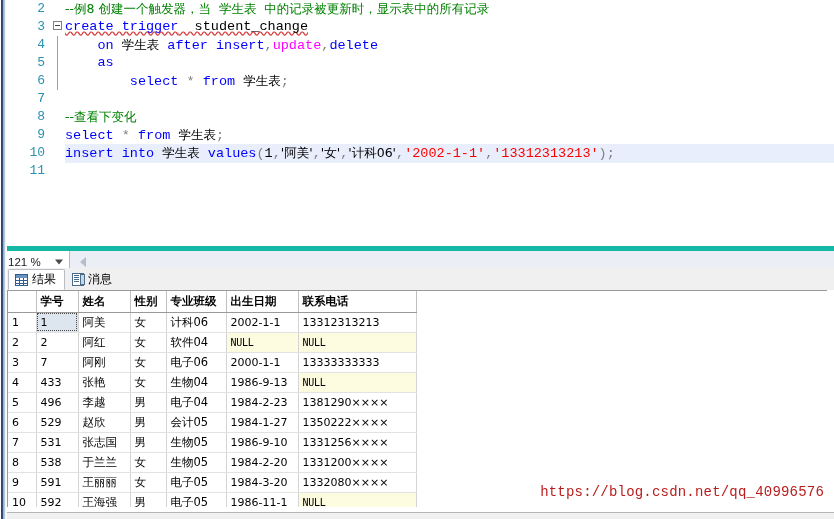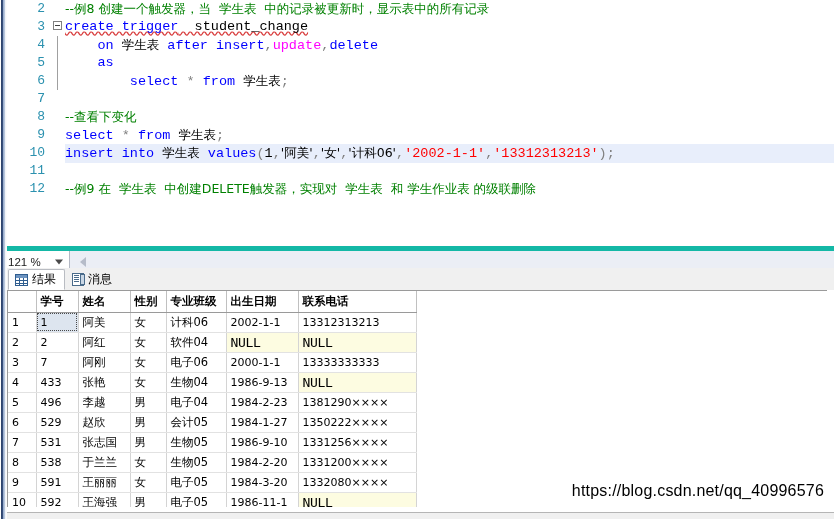--- a/index.html
+++ b/index.html
@@ -304,21 +304,21 @@
     background: #ffffff;
     text-align: left;
     color: #000000;
     font-family: "DejaVu Sans", sans-serif;
     font-size: 11px;
     border-right: 1px solid #d4d4d4;
   }
   td.null-cell {
     background: #fdfce1;
     font-family: "DejaVu Sans Mono", monospace;
-    font-size: 13px;
+    font-size: 10px;
     font-weight: bold;
     letter-spacing: -0.3px;
   }
   td.selected-cell {
     background: #dde5ef;
     outline: 1px dotted #4a4a4a;
     outline-offset: -2px;
   }
   td.numeric, td.datecell, td.phonecell {
     font-family: "DejaVu Sans", sans-serif;
@@ -330,23 +330,23 @@
   .col-sex    { width: 36px; }
   .col-major  { width: 60px; }
   .col-birth  { width: 72px; }
   .col-phone  { width: 118px; }
 
   
   #watermark {
     position: absolute;
     right: 10px;
     bottom: 19px;
-    font-size: 16px;
-    color: #000000;
-    font-family: Liberation Sans, sans-serif;
+    font-size: 14px;
+    color: #b91c1c;
+    font-family: Liberation Mono, monospace;
     letter-spacing: 0.2px;
     user-select: none;
     z-index: 20;
   }
   
   #bottom-edge {
     position: absolute;
     left: 0; bottom: 0;
     width: 834px; height: 6px;
     background: #f0f0f0;
@@ -371,21 +371,20 @@
         <div class="code-line"><div class="ln-gutter">2</div><div class="fold-col"></div><div class="code-text"><span class="tok-comment">--例8 创建一个触发器，当  学生表  中的记录被更新时，显示表中的所有记录</span></div></div>
         <div class="code-line"><div class="ln-gutter">3</div><div class="fold-col"><span class="fold-box"></span></div><div class="code-text"><span class="tok-kw squiggle">create trigger</span><span class="tok-plain squiggle">  student_change</span></div></div>
         <div class="code-line"><div class="ln-gutter">4</div><div class="fold-col"><span class="fold-bar"></span></div><div class="code-text"><span class="tok-plain">    </span><span class="tok-kw">on</span><span class="tok-plain"> </span><span class="tok-cn">学生表</span><span class="tok-plain"> </span><span class="tok-kw">after</span><span class="tok-plain"> </span><span class="tok-kw">insert</span><span class="tok-punct">,</span><span class="tok-kw2">update</span><span class="tok-punct">,</span><span class="tok-kw">delete</span></div></div>
         <div class="code-line"><div class="ln-gutter">5</div><div class="fold-col"><span class="fold-bar"></span></div><div class="code-text"><span class="tok-plain">    </span><span class="tok-kw">as</span></div></div>
         <div class="code-line"><div class="ln-gutter">6</div><div class="fold-col"><span class="fold-bar"></span></div><div class="code-text"><span class="tok-plain">        </span><span class="tok-kw">select</span><span class="tok-plain"> </span><span class="tok-punct">*</span><span class="tok-plain"> </span><span class="tok-kw">from</span><span class="tok-plain"> </span><span class="tok-cn">学生表</span><span class="tok-punct">;</span></div></div>
         <div class="code-line"><div class="ln-gutter">7</div><div class="fold-col"></div><div class="code-text">&nbsp;</div></div>
         <div class="code-line"><div class="ln-gutter">8</div><div class="fold-col"></div><div class="code-text"><span class="tok-comment">--查看下变化</span></div></div>
         <div class="code-line"><div class="ln-gutter">9</div><div class="fold-col"></div><div class="code-text"><span class="tok-kw">select</span><span class="tok-plain"> </span><span class="tok-punct">*</span><span class="tok-plain"> </span><span class="tok-kw">from</span><span class="tok-plain"> </span><span class="tok-cn">学生表</span><span class="tok-punct">;</span></div></div>
         <div class="code-line"><div class="ln-gutter">10</div><div class="fold-col"></div><div class="code-text hl-line"><span class="tok-kw">insert into</span><span class="tok-plain"> </span><span class="tok-cn">学生表</span><span class="tok-plain"> </span><span class="tok-kw">values</span><span class="tok-punct">(</span><span class="tok-num">1</span><span class="tok-punct">,</span><span class="tok-str tok-cn">'阿美'</span><span class="tok-punct">,</span><span class="tok-str tok-cn">'女'</span><span class="tok-punct">,</span><span class="tok-str tok-cn">'计科06'</span><span class="tok-punct">,</span><span class="tok-str">'2002-1-1'</span><span class="tok-punct">,</span><span class="tok-str">'13312313213'</span><span class="tok-punct">);</span></div></div>
         <div class="code-line"><div class="ln-gutter">11</div><div class="fold-col"></div><div class="code-text">&nbsp;</div></div>
-        <div class="code-line"><div class="ln-gutter">12</div><div class="fold-col"></div><div class="code-text"><span class="tok-comment">--例9 在  学生表  中创建DELETE触发器，实现对  学生表  和 学生作业表 的级联删除</span></div></div>
       </div>
   </div>
 
   <div id="editor-status-strip">
     <div id="zoom-combo">
       <span>121 %</span>
       <span class="caret"></span>
     </div>
     <div id="hscroll-left-btn">
       <span class="tri"></span>

